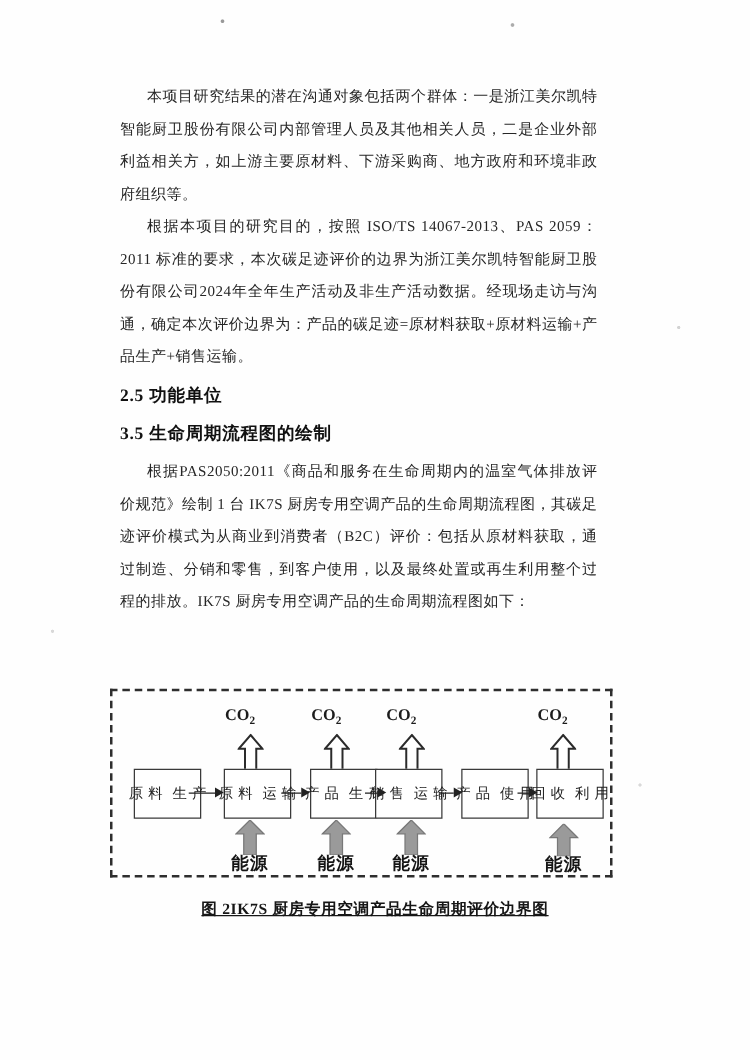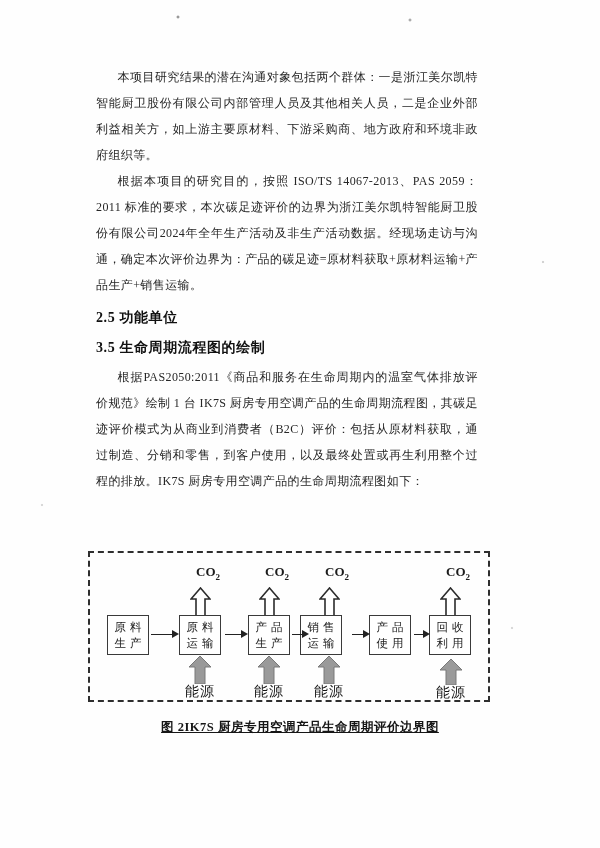--- a/index.html
+++ b/index.html
@@ -28,45 +28,45 @@
   h2.sec{
     margin:10px 0 6px 0;font-size:14px;font-weight:bold;
     color:#111;letter-spacing:.6px;line-height:20px;
   }
   
   .diagram{
     position:absolute;left:88px;top:551px;width:398px;height:147px;
     border:2px dashed #2e2e2e;
   }
   .fc-box{
-    position:absolute;top:62px;width:42px;height:40px;
+    position:absolute;top:62px;width:54px;height:40px;
     border:1.5px solid #3a3a3a;background:#fff;
     box-sizing:border-box;
-    display:flex;flex-direction:column;align-items:center;justify-content:center;
+    display:flex;flex-direction:row;align-items:center;justify-content:center;
   }
   .fc-box span{
     display:block;font-size:11.5px;line-height:16px;color:#222;
     letter-spacing:4px;padding-left:4px;white-space:nowrap;
   }
   .b1{left:17px}.b2{left:89px}.b3{left:158px}.b4{left:210px}.b5{left:279px}.b6{left:339px}
   .h-arrow{position:absolute;top:81px;height:0;border-top:1.6px solid #222;}
   .h-arrow::after{
     content:'';position:absolute;right:-7px;top:-4.6px;
     border-left:7px solid #222;border-top:4px solid transparent;border-bottom:4px solid transparent;
   }
   .c1{left:61px;width:21px}.c2{left:135px;width:16px}.c3{left:202px;width:10px}
   .c4{left:262px;width:11px}.c5{left:324px;width:9px}
-  .co2-group{position:absolute;top:10px;transform:translateX(-50%);text-align:right;width:40px;}
+  .co2-group{position:absolute;top:10px;transform:translateX(-50%);text-align:left;width:40px;}
   .co2-label{font-size:13px;font-weight:bold;color:#1c1c1c;line-height:18px;white-space:nowrap;}
   .co2-label sub{font-size:9px;}
   .co2-group svg{display:block;margin:1px auto 0;}
   .g2{left:110px}.g3{left:179px}.g4{left:239px}.g6{left:360px}
   .en-group{position:absolute;top:103px;transform:translateX(-50%);text-align:center;width:52px;}
   .en-group svg{display:block;margin:0 auto;}
-  .en-label{font-size:14px;font-weight:normal;color:#151515;line-height:16px;letter-spacing:1px;white-space:nowrap;}
+  .en-label{font-size:14px;font-weight:bold;color:#151515;line-height:16px;letter-spacing:1px;white-space:nowrap;}
   .e2{left:110px}.e3{left:179px}.e4{left:239px}.e6{left:361px;top:106px}
   
   .caption{
     position:absolute;top:719px;left:0;width:100%;
     text-align:center;font-size:12.5px;font-weight:bold;color:#161616;
     letter-spacing:.5px;
     text-decoration:underline;
   }
 </style>
 </head>

